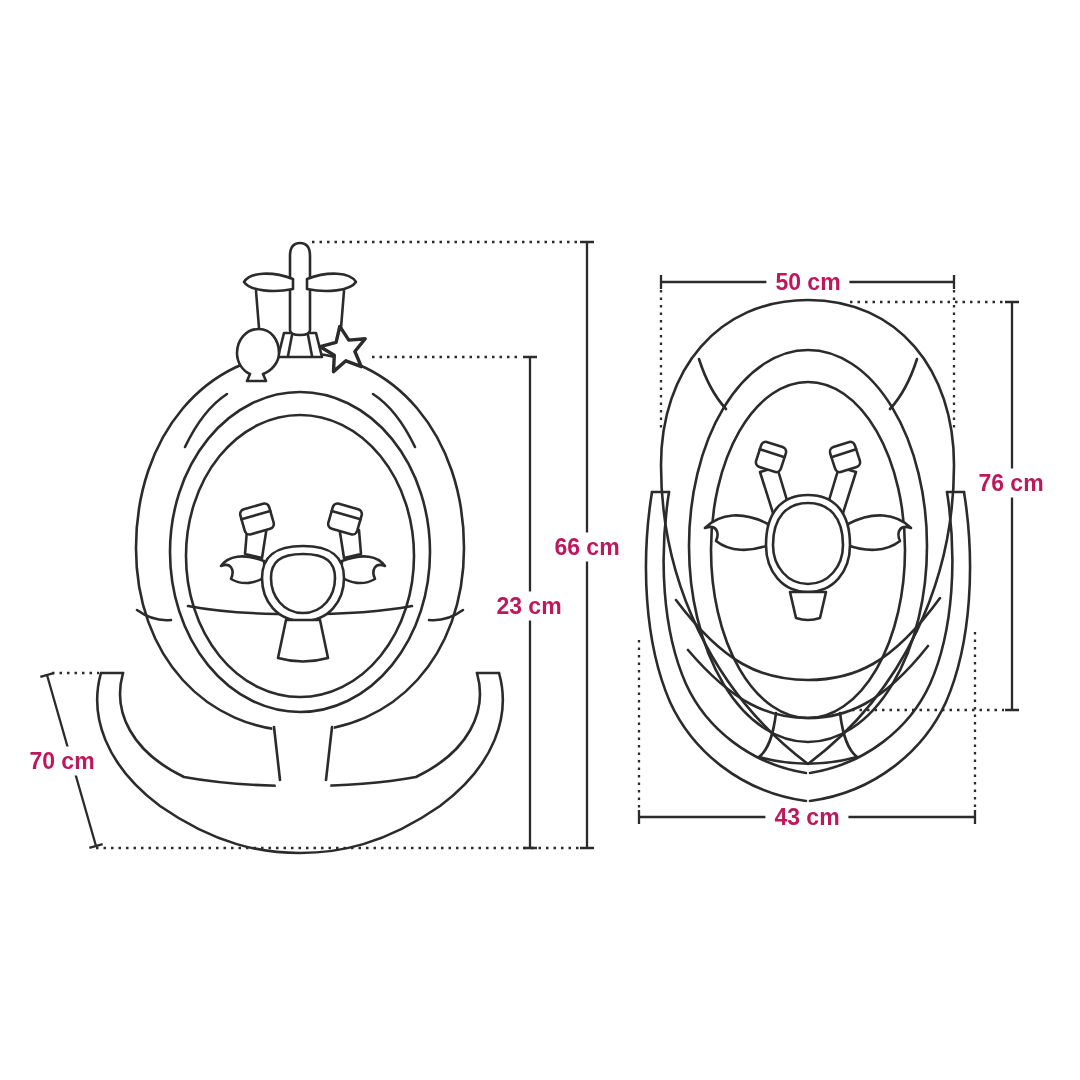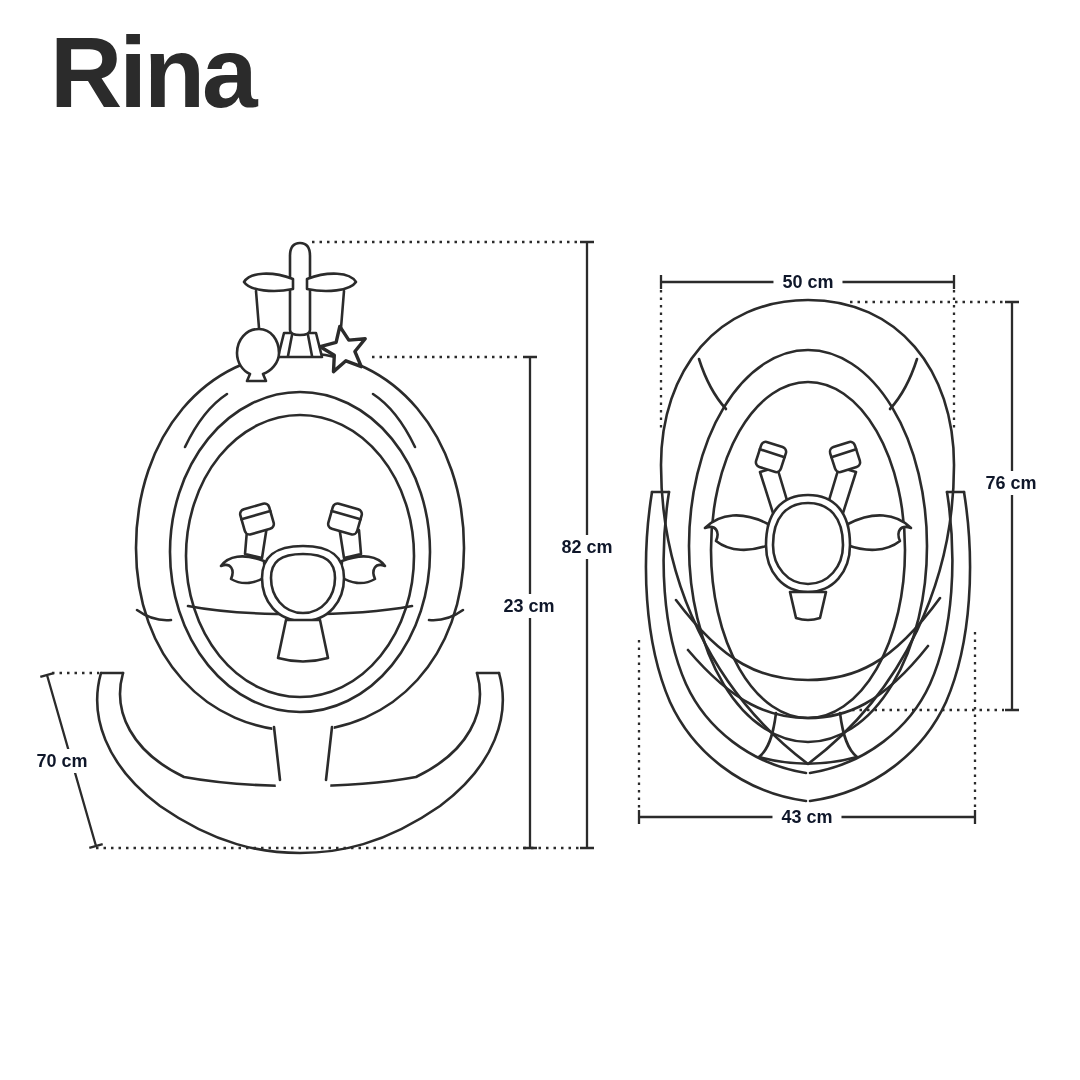--- a/index.html
+++ b/index.html
@@ -8,36 +8,35 @@
     font-family:"Liberation Sans",sans-serif;
   }
   .product-title{
     position:absolute;left:50px;top:22px;margin:0;
     font-size:100px;font-weight:700;letter-spacing:-3px;color:#2b2b2b;
     font-family:"Liberation Sans",sans-serif;line-height:1;
   }
   .diagram-svg{position:absolute;left:0;top:0;width:1080px;height:1080px;}
   .dim-label{
     position:absolute;transform:translate(-50%,-50%);
-    background:#ffffff;color:#0f172a;
-    font-weight:700;font-size:18px;line-height:1;
+    background:#ffffff;color:#be185d;
+    font-weight:700;font-size:23px;line-height:1;
     padding:3px 9px;white-space:nowrap;
   }
   .art{stroke:#2b2b2b;stroke-width:2.6;fill:none;stroke-linecap:round;stroke-linejoin:round;}
   .art-fill{stroke:#2b2b2b;stroke-width:2.6;fill:#ffffff;stroke-linecap:round;stroke-linejoin:round;}
   .occluder{fill:#ffffff;stroke:none;}
   .dim{stroke:#2b2b2b;stroke-width:2.3;fill:none;stroke-linecap:butt;}
   .dot{stroke:#2b2b2b;stroke-width:2.3;fill:none;stroke-dasharray:2.5 5;stroke-linecap:butt;}
 </style>
 </head>
 <body>
 
 <div class="canvas">
 
-  <h1 class="product-title">Rina</h1>
 
   <svg class="diagram-svg" viewBox="0 0 1080 1080" aria-hidden="true">
 
     <g>
 
       <path class="art" d="M 300,353 C 206,353 136,436 136,548 C 136,656 206,731 300,731 C 394,731 464,656 464,548 C 464,436 394,353 300,353 Z"></path>
 
       <path class="art" d="M 185,447 C 196,424 210,405 227,394"></path>
       <path class="art" d="M 415,447 C 404,424 390,405 373,394"></path>
 
@@ -148,20 +147,20 @@
       <path class="dot" d="M 954,290 V 428"></path>
       <path class="dot" d="M 850,302 H 1004"></path>
       <path class="dot" d="M 852,710 H 1004"></path>
       <path class="dim" d="M 1012,302 V 710 M 1005,302 H 1019 M 1005,710 H 1019"></path>
       <path class="dot" d="M 639,640 V 808"></path>
       <path class="dot" d="M 975,632 V 808"></path>
       <path class="dim" d="M 639,817 H 975 M 639,810 V 824 M 975,810 V 824"></path>
     </g>
   </svg>
 
-  <div class="dim-label" style="left:587px;top:547px">82 cm</div>
+  <div class="dim-label" style="left:587px;top:547px">66 cm</div>
   <div class="dim-label" style="left:529px;top:606px">23 cm</div>
   <div class="dim-label" style="left:62px;top:761px">70 cm</div>
   <div class="dim-label" style="left:808px;top:282px">50 cm</div>
   <div class="dim-label" style="left:1011px;top:483px">76 cm</div>
   <div class="dim-label" style="left:807px;top:817px">43 cm</div>
 
 </div>
 
 </body></html>

